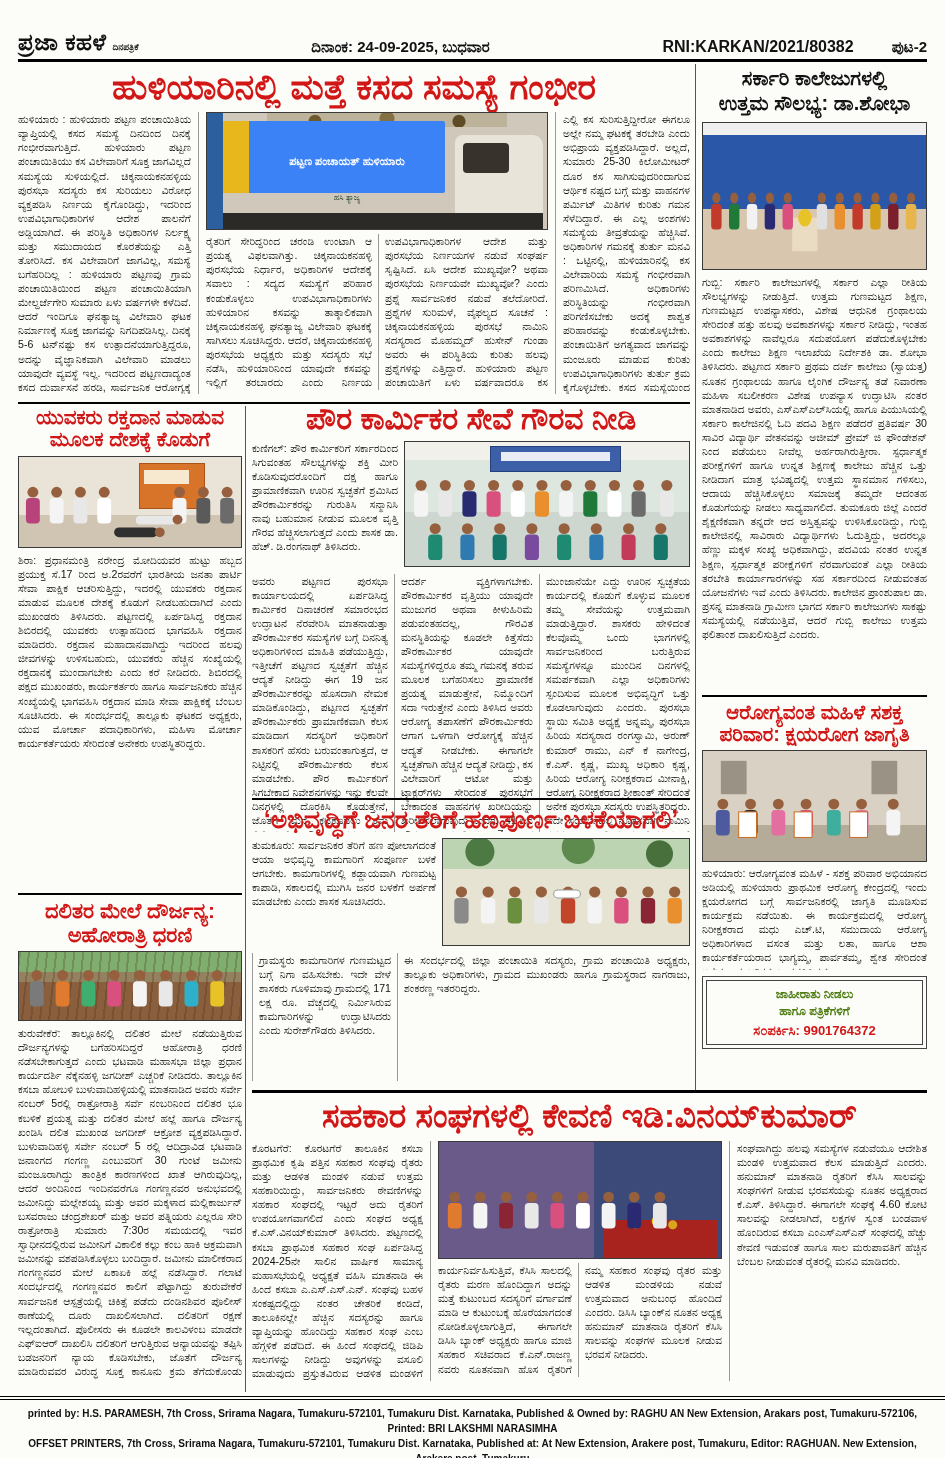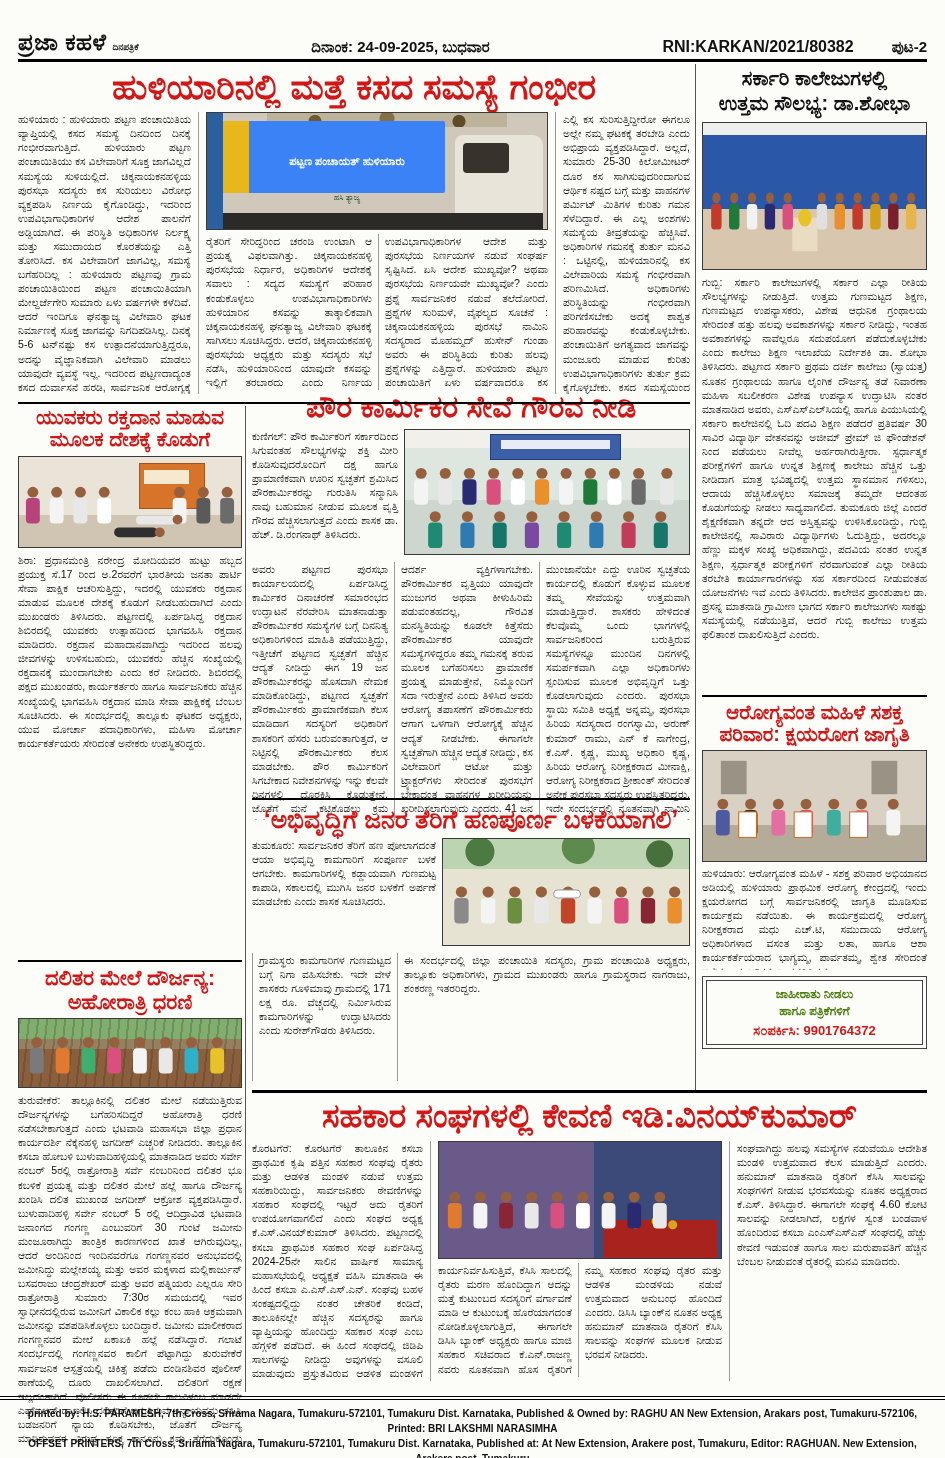--- a/index.html
+++ b/index.html
@@ -74,29 +74,29 @@
 
   
   .blood{position:absolute;left:18px;top:406px;width:224px;height:514px;}
   .blood-h{font-size:20px;padding-bottom:5px;text-align:center;}
   .ph-blood{width:100%;height:92px;background:linear-gradient(#eae4d8 0 58px,#cfc5b2 58px 100%);}
   .blood-banner{position:absolute;left:54%;top:6px;width:30%;height:46px;background:#d8742a;border:1px solid #a85318;}
   .blood-banner::after{content:"";position:absolute;left:4px;top:6px;width:70%;height:14px;background:#f7e9cf;}
   .blood-body{height:390px;margin-top:5px;}
 
   
-  .dalit{position:absolute;left:18px;top:960px;width:224px;height:472px;border-top:2px solid #000;padding-top:4px;}
+  .dalit{position:absolute;left:18px;top:893px;width:224px;height:472px;border-top:2px solid #000;padding-top:4px;}
   .dalit-h{font-size:21px;padding-bottom:5px;}
   .ph-dalit{width:100%;height:70px;background:
      repeating-linear-gradient(96deg,rgba(60,30,10,.22) 0 2px,transparent 2px 9px),
      linear-gradient(#7fae6f 0 20px,#94815f 20px 30px,#8a5f3e 30px 100%);}
   .dalit-body{height:356px;margin-top:5px;}
 
   
-  .pora{position:absolute;left:252px;top:388px;width:438px;height:398px;}
+  .pora{position:absolute;left:252px;top:400px;width:438px;height:398px;}
   .pora-h{font-size:30px;padding:2px 0 5px 0;}
   .pora-row{display:flex;height:128px;}
   .pora-lead{width:152px;padding-right:6px;}
   .ph-pora{flex:1;height:126px;background:
      linear-gradient(#f2f0ea 0 18px,#dde6df 18px 70px,#cdd6cf 70px 100%);}
   .pora-banner{position:absolute;left:30%;top:4px;width:46%;height:26px;background:#3c5fa8;border:1px solid #24407c;}
   .pora-banner::after{content:"";position:absolute;left:8%;top:5px;width:84%;height:9px;background:#e9ecf5;}
   .pora-cols{display:flex;height:258px;margin-top:5px;}
   .pora-a{width:142px;padding-right:6px;}
   .pora-b{width:146px;border-left:1px solid #999;border-right:1px solid #999;padding:0 6px;}

